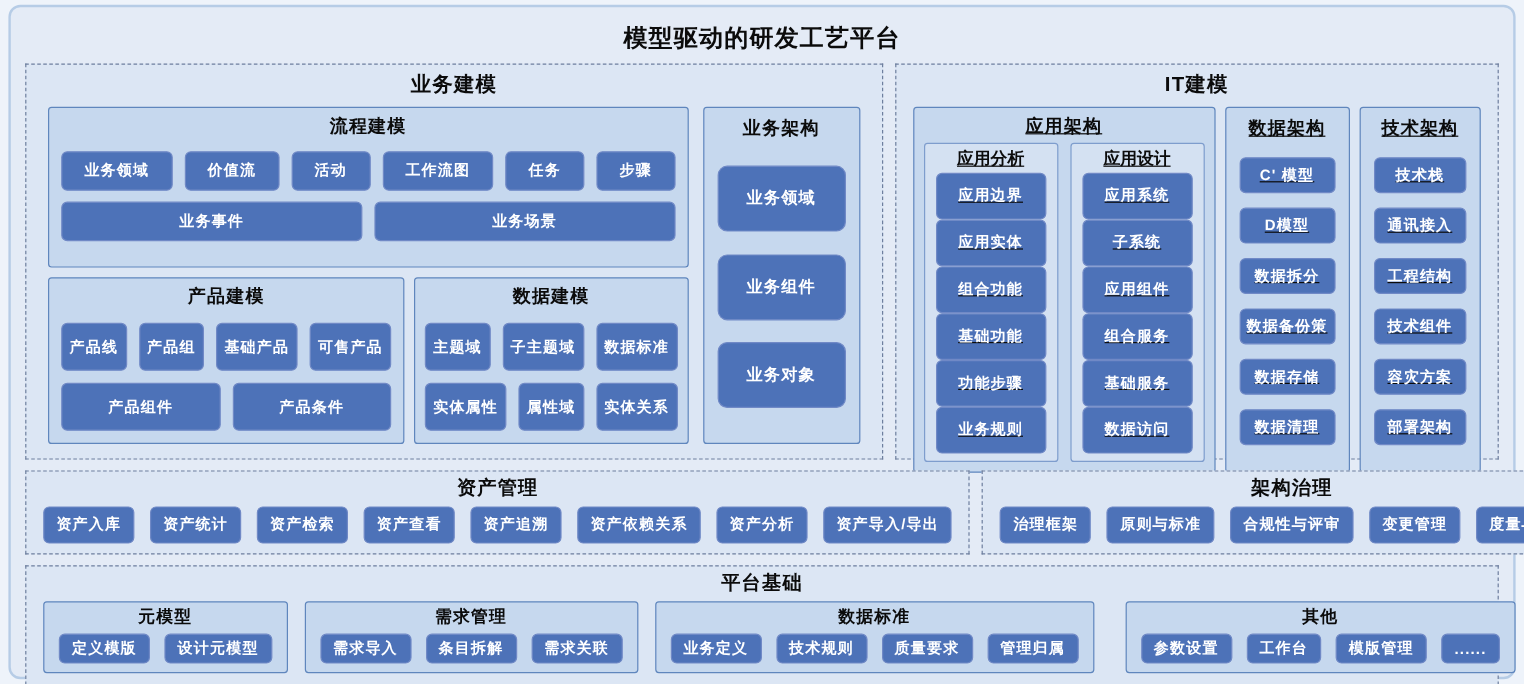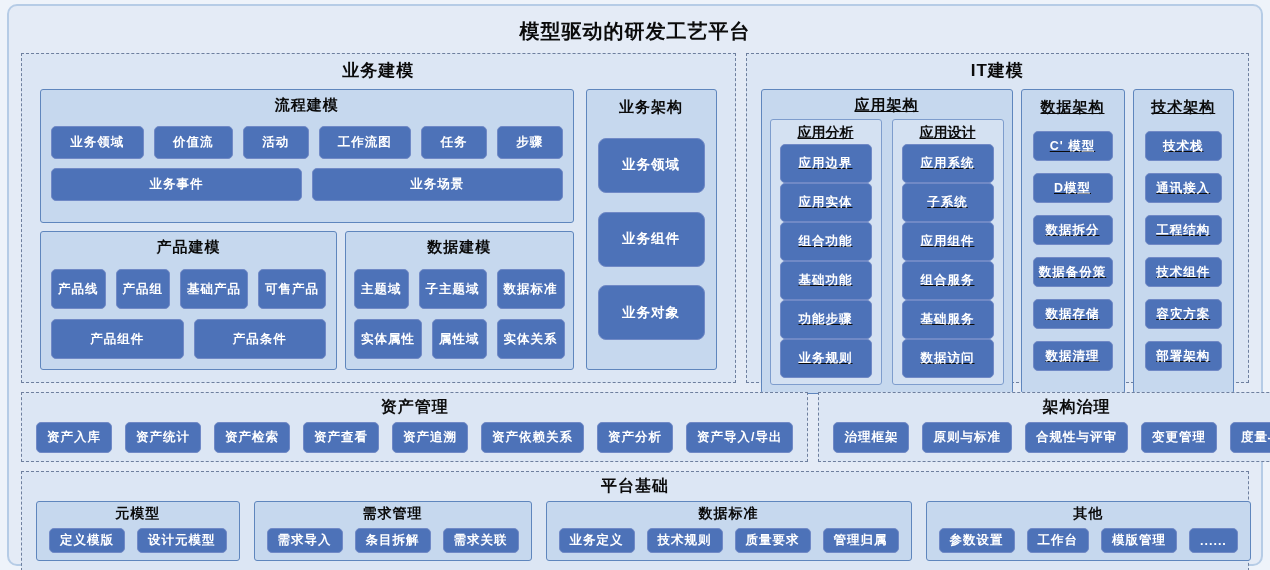--- a/index.html
+++ b/index.html
@@ -109,21 +109,21 @@
   
   .sec-platform{margin-top:9px;flex:1;}
   .pf-row{flex:1;display:flex;gap:14px;padding:2px 14px 9px 14px;}
   .pf-group{display:flex;flex-direction:column;padding:1px 8px 7px 8px;}
   .pf-group .box-title{font-size:14px;padding:2px 0 1px 0;}
   .pf-group .btn-row{flex:1;margin-top:4px;padding:0 4px;gap:12px;}
   .pf-group .btn{flex:1 1 auto;height:25px;font-size:12.5px;}
   .pf-meta{flex:2.15;}
   .pf-req{flex:2.9;}
   .pf-std{flex:3.4;}
-  .pf-other{flex:3.05;}
+  .pf-other{flex:3.05;margin-left:12px;}
 </style>
 </head>
 <body>
 
 <div class="container">
   <div class="main-title">模型驱动的研发工艺平台</div>
 
   <div class="top-row">
 
     <section class="dashed sec-business">

